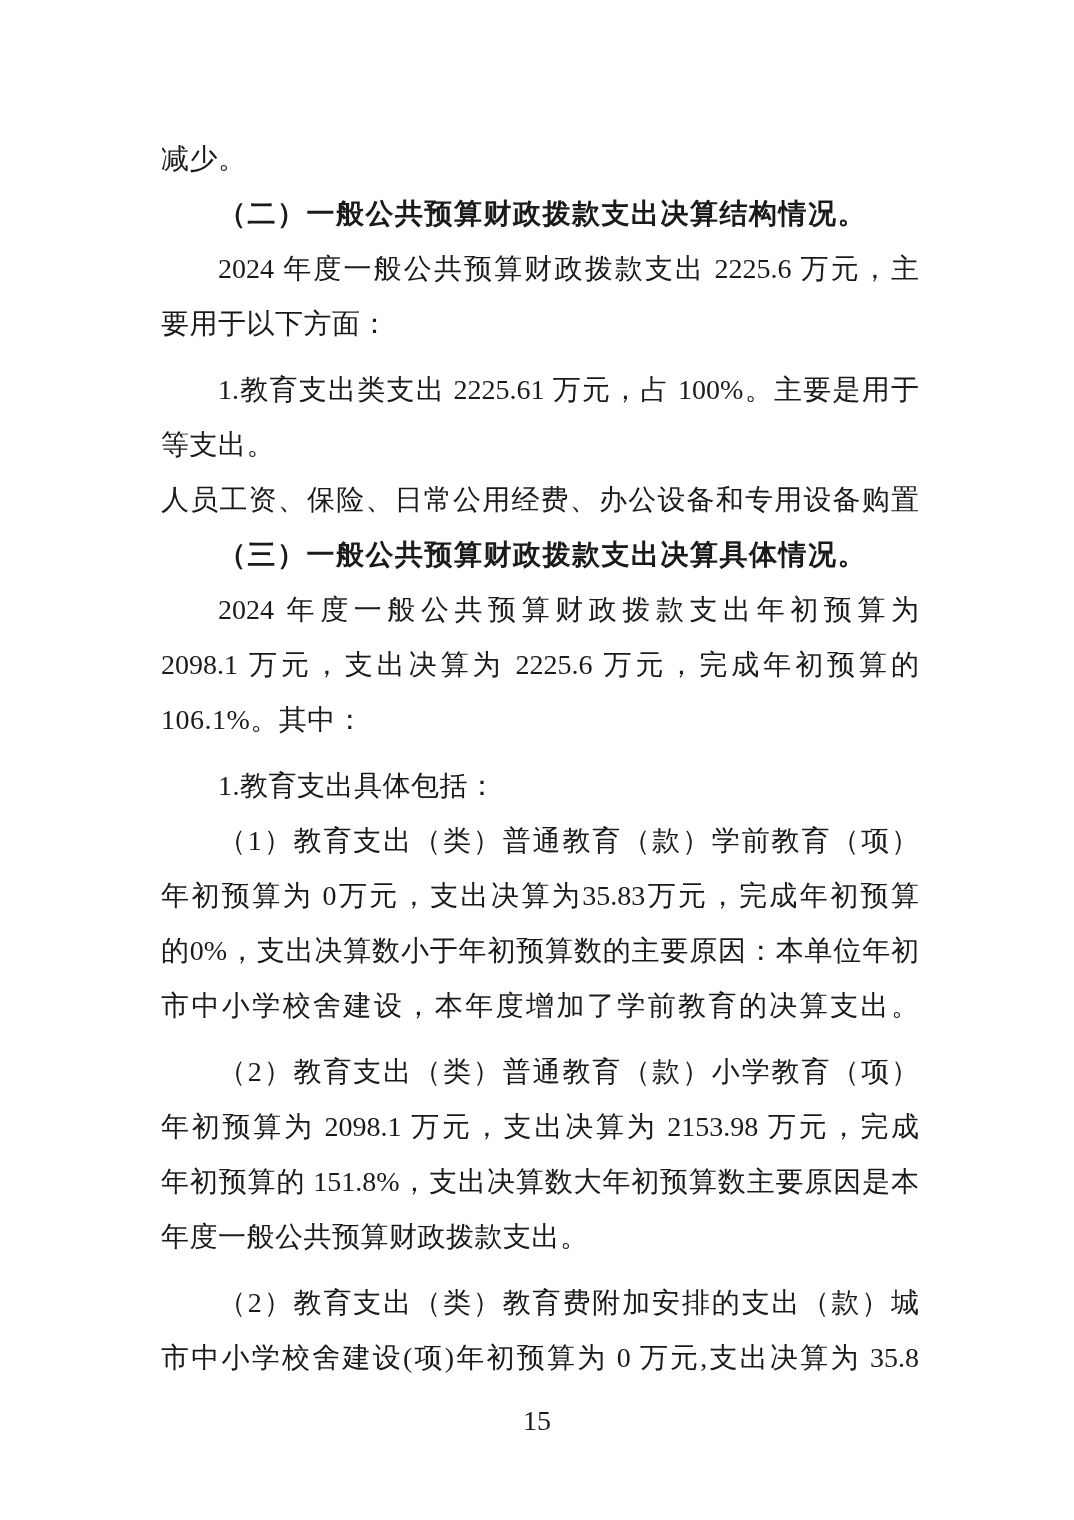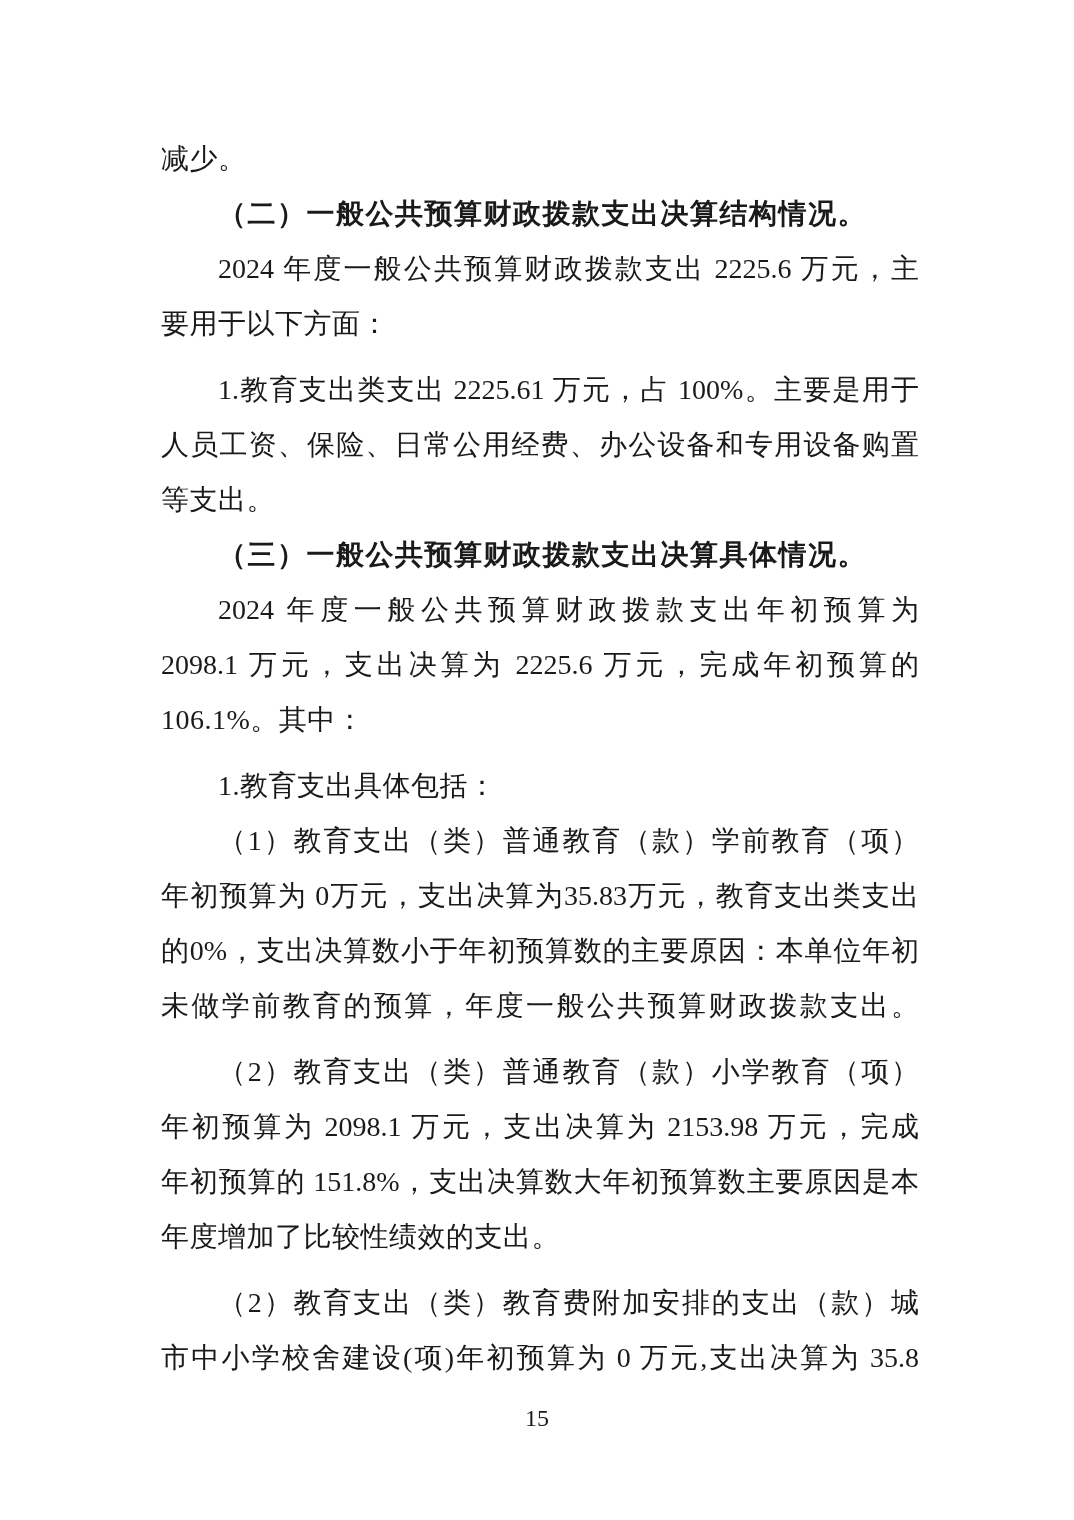--- a/index.html
+++ b/index.html
@@ -33,46 +33,46 @@
   }
   .line.indent { text-indent: 57px; font-family: Liberation Serif, serif; }
   .line.b { font-weight: bold; letter-spacing: 1.5px; }
   .line.gap { margin-top: 11px; }
   .footer {
     position: absolute;
     top: 1405px;
     left: 0;
     width: 100%;
     text-align: center;
-    font-size: 24px;
+    font-size: 28px;
     color: #1a1a1a;
   }
 </style>
 </head>
 <body>
 
 <div class="page">
   <div class="content">
     <div class="line">减少。</div>
     <div class="line indent b">（二）一般公共预算财政拨款支出决算结构情况。</div>
     <div class="line indent j">2024 年度一般公共预算财政拨款支出 2225.6 万元，主</div>
     <div class="line">要用于以下方面：</div>
     <div class="line indent j gap">1.教育支出类支出 2225.61 万元，占 100%。主要是用于</div>
+    <div class="line">等支出。</div>
     <div class="line j">人员工资、保险、日常公用经费、办公设备和专用设备购置</div>
-    <div class="line">等支出。</div>
     <div class="line indent b">（三）一般公共预算财政拨款支出决算具体情况。</div>
     <div class="line indent j">2024 年度一般公共预算财政拨款支出年初预算为</div>
     <div class="line j">2098.1 万元，支出决算为 2225.6 万元，完成年初预算的</div>
     <div class="line">106.1%。其中：</div>
     <div class="line indent gap">1.教育支出具体包括：</div>
     <div class="line indent j">（1）教育支出（类）普通教育（款）学前教育（项）</div>
-    <div class="line j">年初预算为 0万元，支出决算为35.83万元，教育支出类支出</div>
+    <div class="line j">年初预算为 0万元，支出决算为35.83万元，完成年初预算</div>
     <div class="line j">的0%，支出决算数小于年初预算数的主要原因：本单位年初</div>
-    <div class="line j">未做学前教育的预算，年度一般公共预算财政拨款支出。</div>
+    <div class="line j">市中小学校舍建设，本年度增加了学前教育的决算支出。</div>
     <div class="line indent j gap">（2）教育支出（类）普通教育（款）小学教育（项）</div>
     <div class="line j">年初预算为 2098.1 万元，支出决算为 2153.98 万元，完成</div>
     <div class="line j">年初预算的 151.8%，支出决算数大年初预算数主要原因是本</div>
-    <div class="line">年度增加了比较性绩效的支出。</div>
+    <div class="line">年度一般公共预算财政拨款支出。</div>
     <div class="line indent j gap">（2）教育支出（类）教育费附加安排的支出（款）城</div>
     <div class="line j">市中小学校舍建设(项)年初预算为 0 万元,支出决算为 35.8</div>
   </div>
   <div class="footer">15</div>
 </div>
 
 </body></html>

